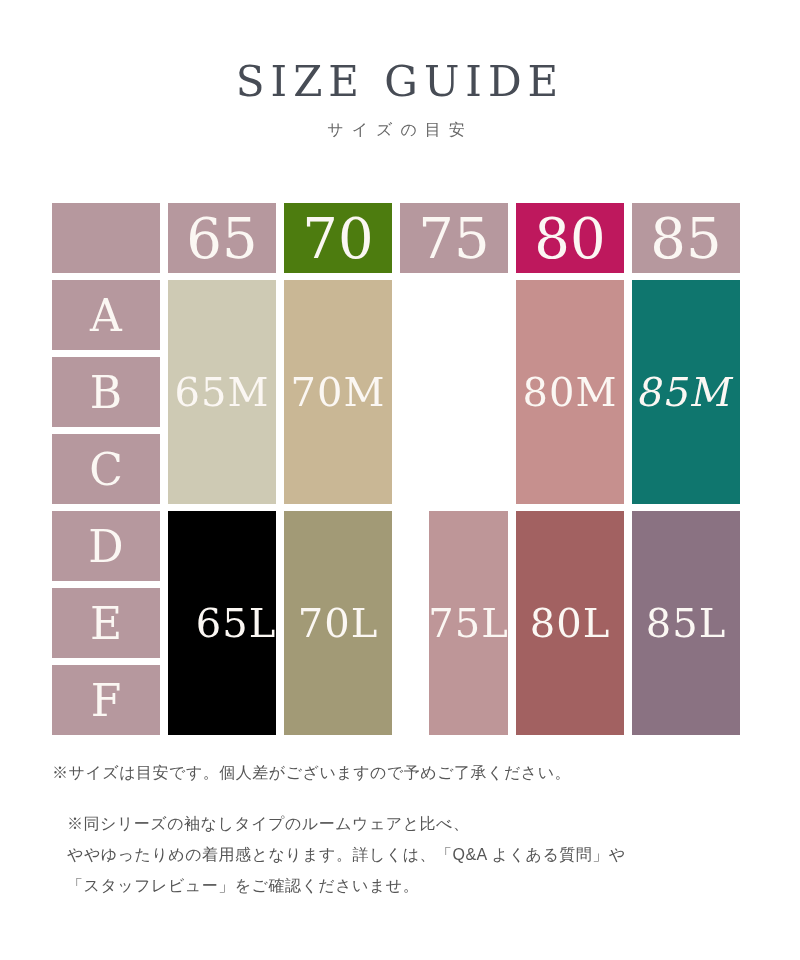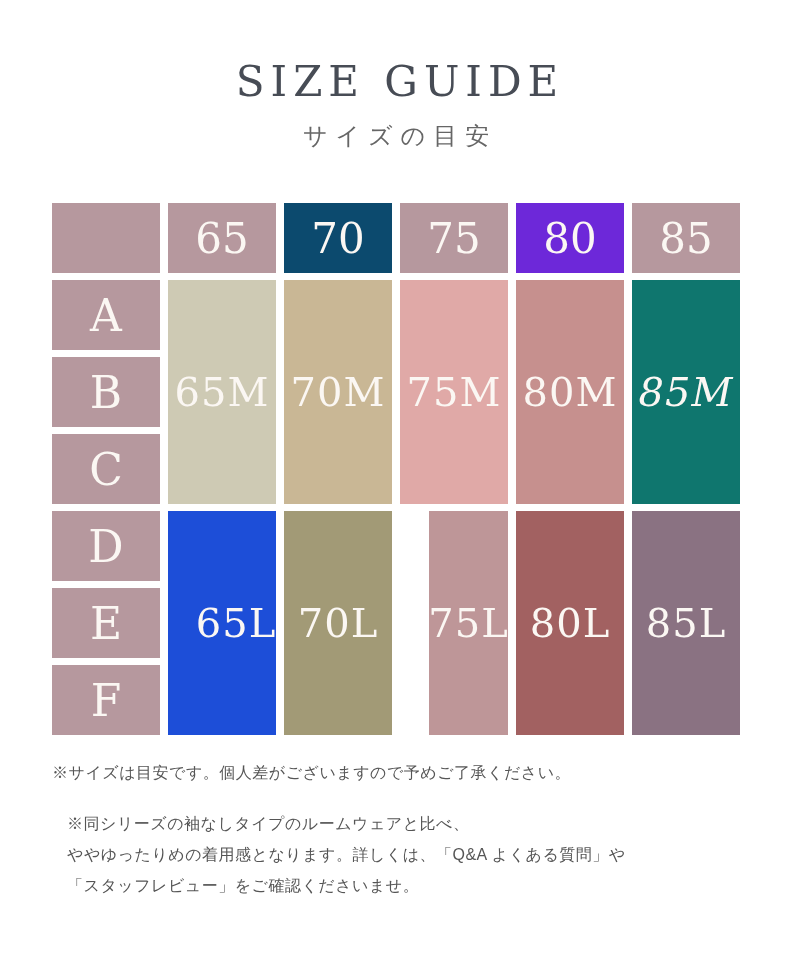--- a/index.html
+++ b/index.html
@@ -8,73 +8,72 @@
     font-family:"Liberation Sans", sans-serif;overflow:hidden;
   }
   .title{
     position:absolute;top:56px;left:0;width:800px;text-align:center;
     font-family:"DejaVu Serif", serif;font-weight:400;
     font-size:42px;letter-spacing:6px;color:#474c55;margin:0;
     transform:scaleY(1.04);
   }
   .subtitle{
     position:absolute;top:120px;left:0;width:800px;text-align:center;
-    font-size:24px;letter-spacing:8px;color:#666666;
+    font-size:16px;letter-spacing:8px;color:#666666;
   }
   .size-table{
     position:absolute;left:52px;top:203px;
     display:grid;
     grid-template-columns:repeat(6,108px);
     grid-template-rows:repeat(7,70px);
     column-gap:8px;row-gap:7px;
   }
   .cell{
     display:flex;align-items:center;justify-content:center;
     font-family:"DejaVu Serif", serif;
   }
-  .col-header{font-size:42px;}
+  .col-header{font-size:56px;}
   .row-header{font-size:44px;}
   .size-cell{font-size:40px;letter-spacing:1px;}
   .span3{grid-row:span 3;}
   .notes{
     position:absolute;left:52px;top:758px;width:700px;
     color:#555555;font-size:16px;
   }
   .note1{margin:0 0 20px 0;line-height:30px;letter-spacing:0.5px;}
   .note2{margin:15px;line-height:31px;letter-spacing:0.5px;}
 </style>
 </head>
 <body>
 
 <h1 class="title">SIZE GUIDE</h1>
 <div class="subtitle">サイズの目安</div>
 
 <div class="size-table">
 
   <div class="cell corner" style="grid-area: 1 / 1; background-color: rgb(182, 152, 158);"></div>
   <div class="cell col-header" style="grid-area: 1 / 2; background-color: rgb(182, 152, 158); color: rgb(251, 247, 243);">65</div>
-  <div class="cell col-header" style="grid-area: 1 / 3; background-color: #0c4a6e; color: rgb(251, 247, 243);">70</div>
+  <div class="cell col-header" style="grid-area: 1 / 3; background-color: #4d7c0f; color: rgb(251, 247, 243);">70</div>
   <div class="cell col-header" style="grid-area: 1 / 4; background-color: rgb(182, 152, 158); color: rgb(251, 247, 243);">75</div>
-  <div class="cell col-header" style="grid-area: 1 / 5; background-color: #6d28d9; color: rgb(251, 247, 243);">80</div>
+  <div class="cell col-header" style="grid-area: 1 / 5; background-color: #be185d; color: rgb(251, 247, 243);">80</div>
   <div class="cell col-header" style="grid-area: 1 / 6; background-color: rgb(182, 152, 158); color: rgb(251, 247, 243);">85</div>
 
   <div class="cell row-header" style="grid-area: 2 / 1; background-color: rgb(182, 152, 158); color: rgb(251, 247, 243);">A</div>
   <div class="cell row-header" style="grid-area: 3 / 1; background-color: rgb(182, 152, 158); color: rgb(251, 247, 243);">B</div>
   <div class="cell row-header" style="grid-area: 4 / 1; background-color: rgb(182, 152, 158); color: rgb(251, 247, 243);">C</div>
   <div class="cell row-header" style="grid-area: 5 / 1; background-color: rgb(182, 152, 158); color: rgb(251, 247, 243);">D</div>
   <div class="cell row-header" style="grid-area: 6 / 1; background-color: rgb(182, 152, 158); color: rgb(251, 247, 243);">E</div>
   <div class="cell row-header" style="grid-area: 7 / 1; background-color: rgb(182, 152, 158); color: rgb(251, 247, 243);">F</div>
 
   <div class="cell size-cell span3" style="grid-area: 2 / 2 / span 3; background-color: rgb(206, 202, 180); color: rgb(251, 247, 243);">65M</div>
   <div class="cell size-cell span3" style="grid-area: 2 / 3 / span 3; background-color: rgb(201, 183, 149); color: rgb(251, 247, 243); text-align: right;">70M</div>
-  <div class="cell size-cell span3" style="grid-area: 2 / 4 / span 3; background-color: rgb(224, 169, 167); color: rgb(251, 247, 243);">75M</div>
   <div class="cell size-cell span3" style="grid-area: 2 / 5 / span 3; background-color: rgb(198, 144, 142); color: rgb(251, 247, 243);">80M</div>
   <div class="cell size-cell span3" style="grid-area: 2 / 6 / span 3; background-color: #0f766e; color: rgb(251, 247, 243); font-style: italic;">85M</div>
 
-  <div class="cell size-cell span3" style="grid-area: 5 / 2 / span 3; background-color: #1d4ed8; color: rgb(251, 247, 243); padding-left: 28px;">65L</div>
+  <div class="cell size-cell span3" style="grid-area: 5 / 2 / span 3; background-color: #000000; color: rgb(251, 247, 243); padding-left: 28px;">65L</div>
   <div class="cell size-cell span3" style="grid-area: 5 / 3 / span 3; background-color: rgb(162, 154, 118); color: rgb(251, 247, 243);">70L</div>
   <div class="cell size-cell span3" style="grid-area: 5 / 4 / span 3; background-color: rgb(190, 150, 152); color: rgb(251, 247, 243); margin-left: 29px;">75L</div>
   <div class="cell size-cell span3" style="grid-area: 5 / 5 / span 3; background-color: rgb(162, 97, 97); color: rgb(251, 247, 243);">80L</div>
   <div class="cell size-cell span3" style="grid-area: 5 / 6 / span 3; background-color: rgb(138, 114, 130); color: rgb(251, 247, 243);">85L</div>
 </div>
 
 <div class="notes">
   <p class="note1">※サイズは目安です。個人差がございますので予めご了承ください。</p>
   <p class="note2">
     <span>※同シリーズの袖なしタイプのルームウェアと比べ、</span><br>

